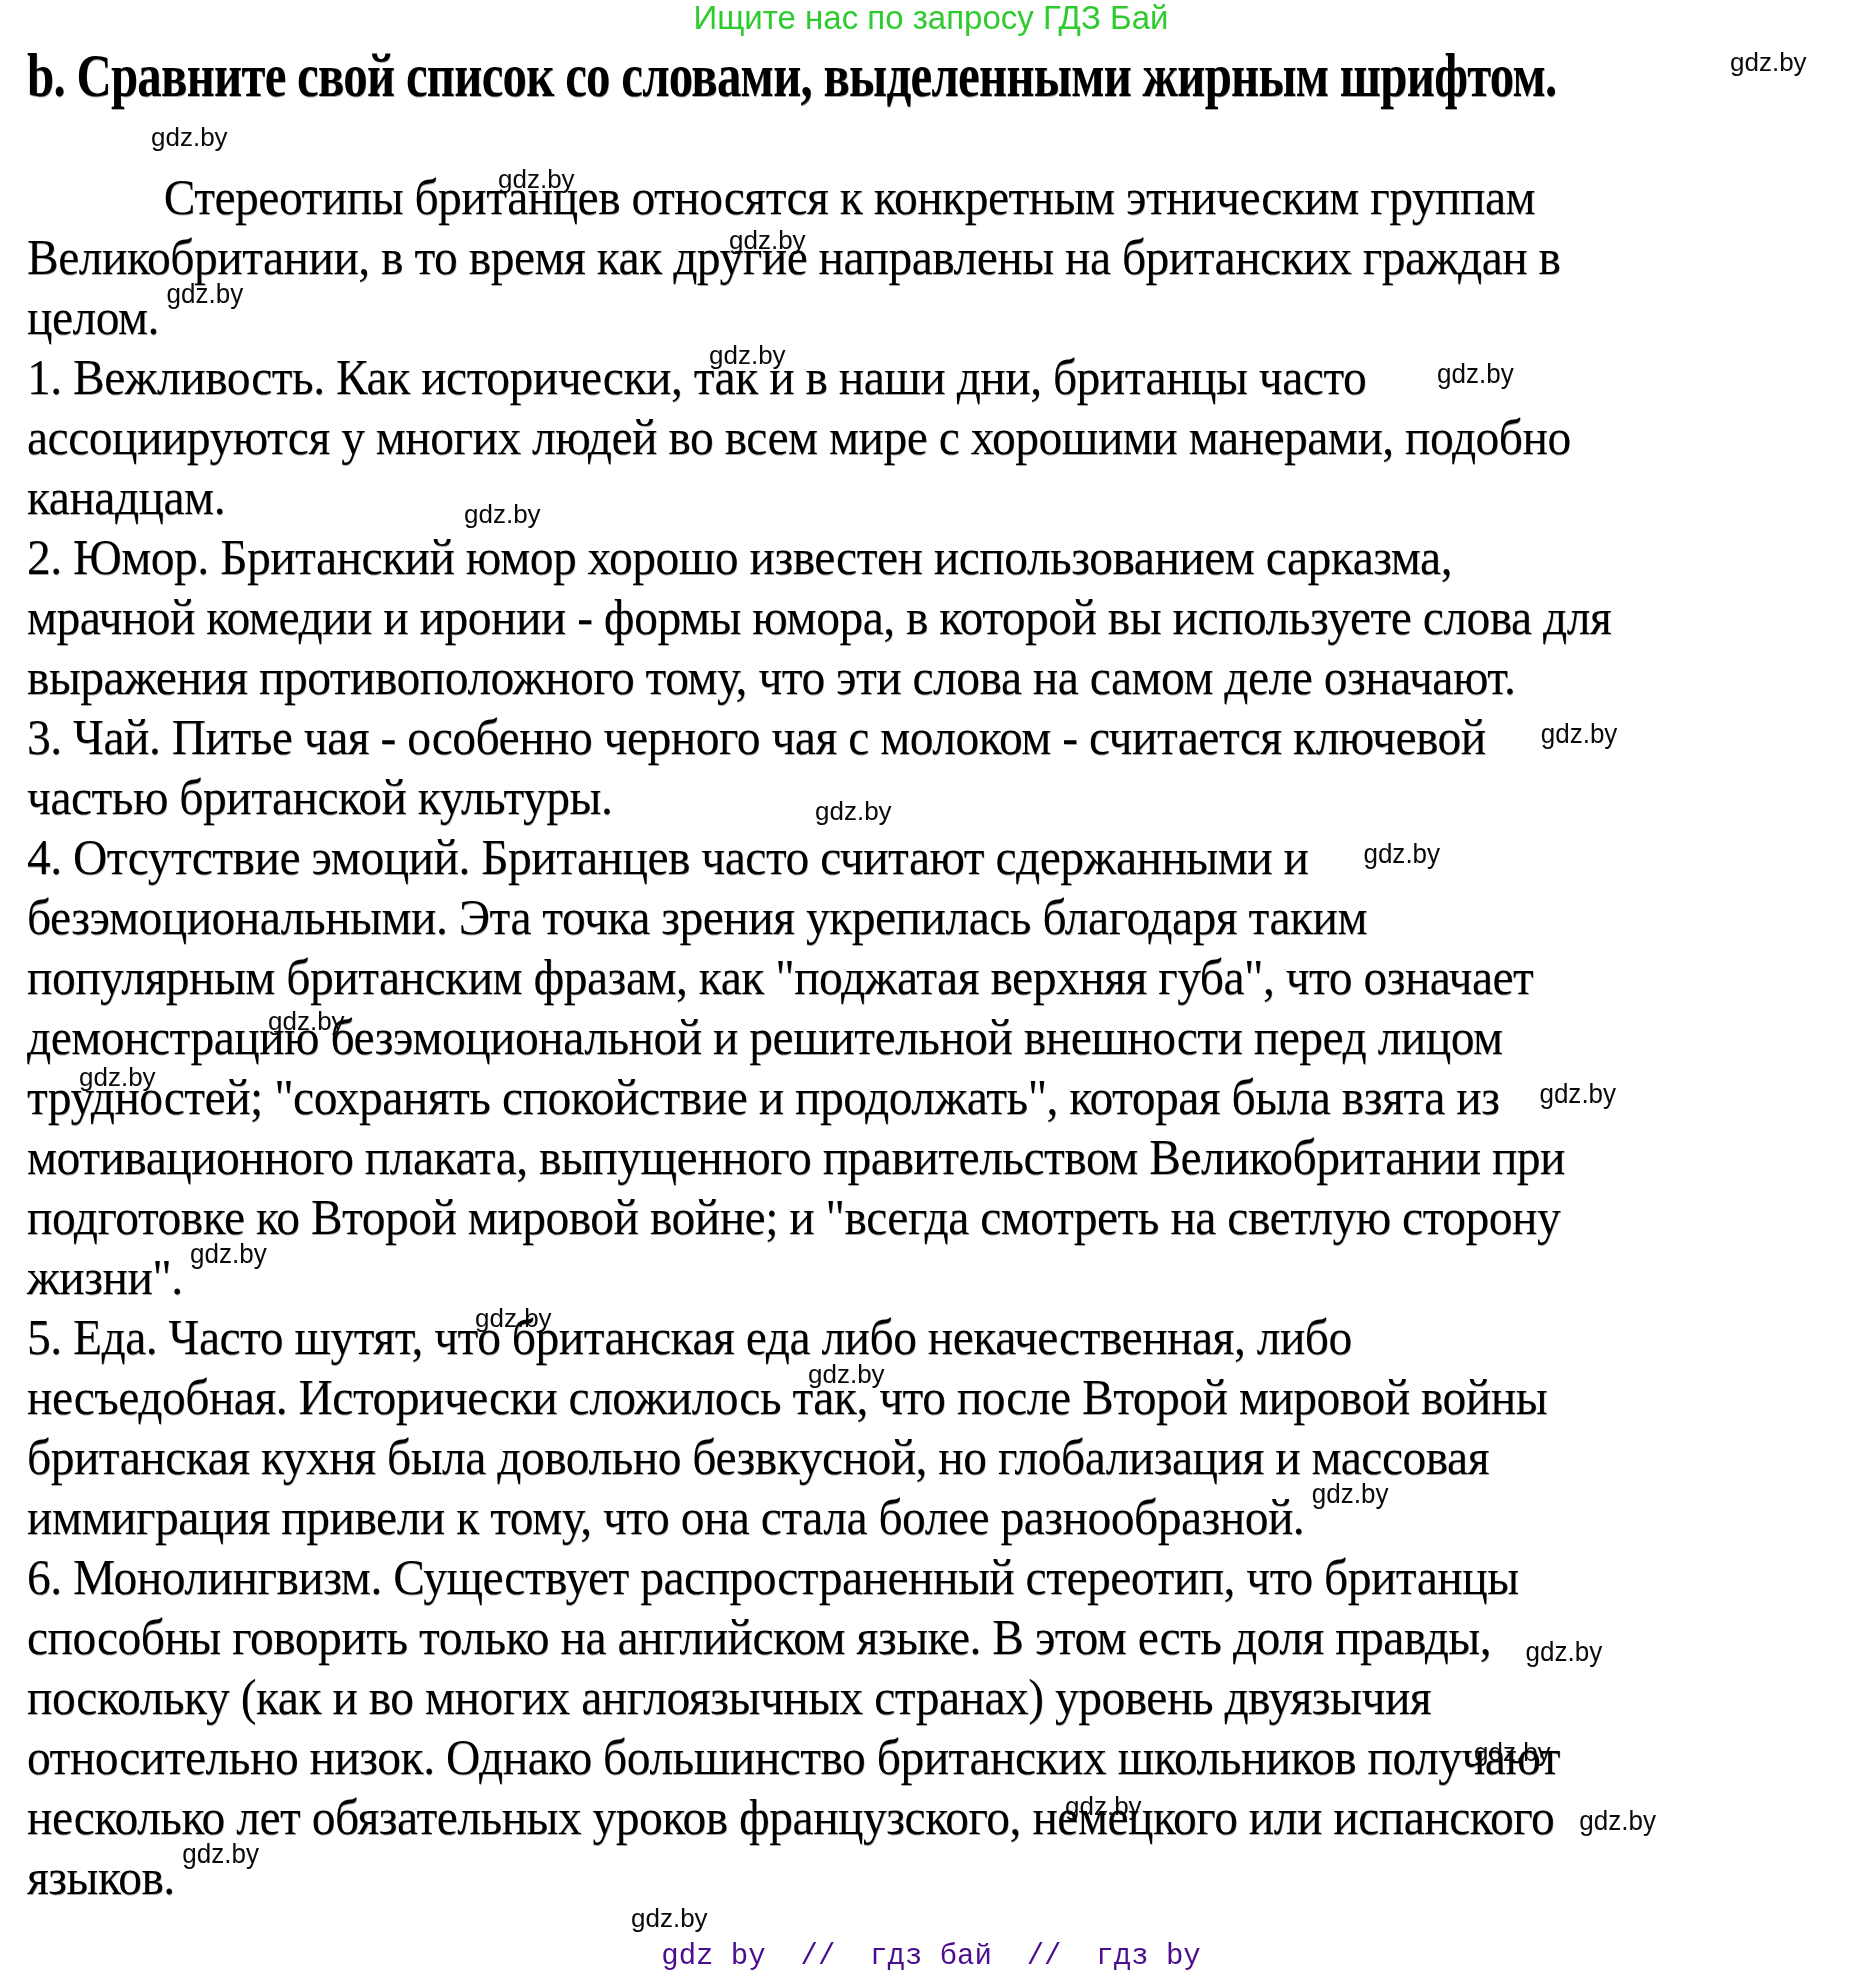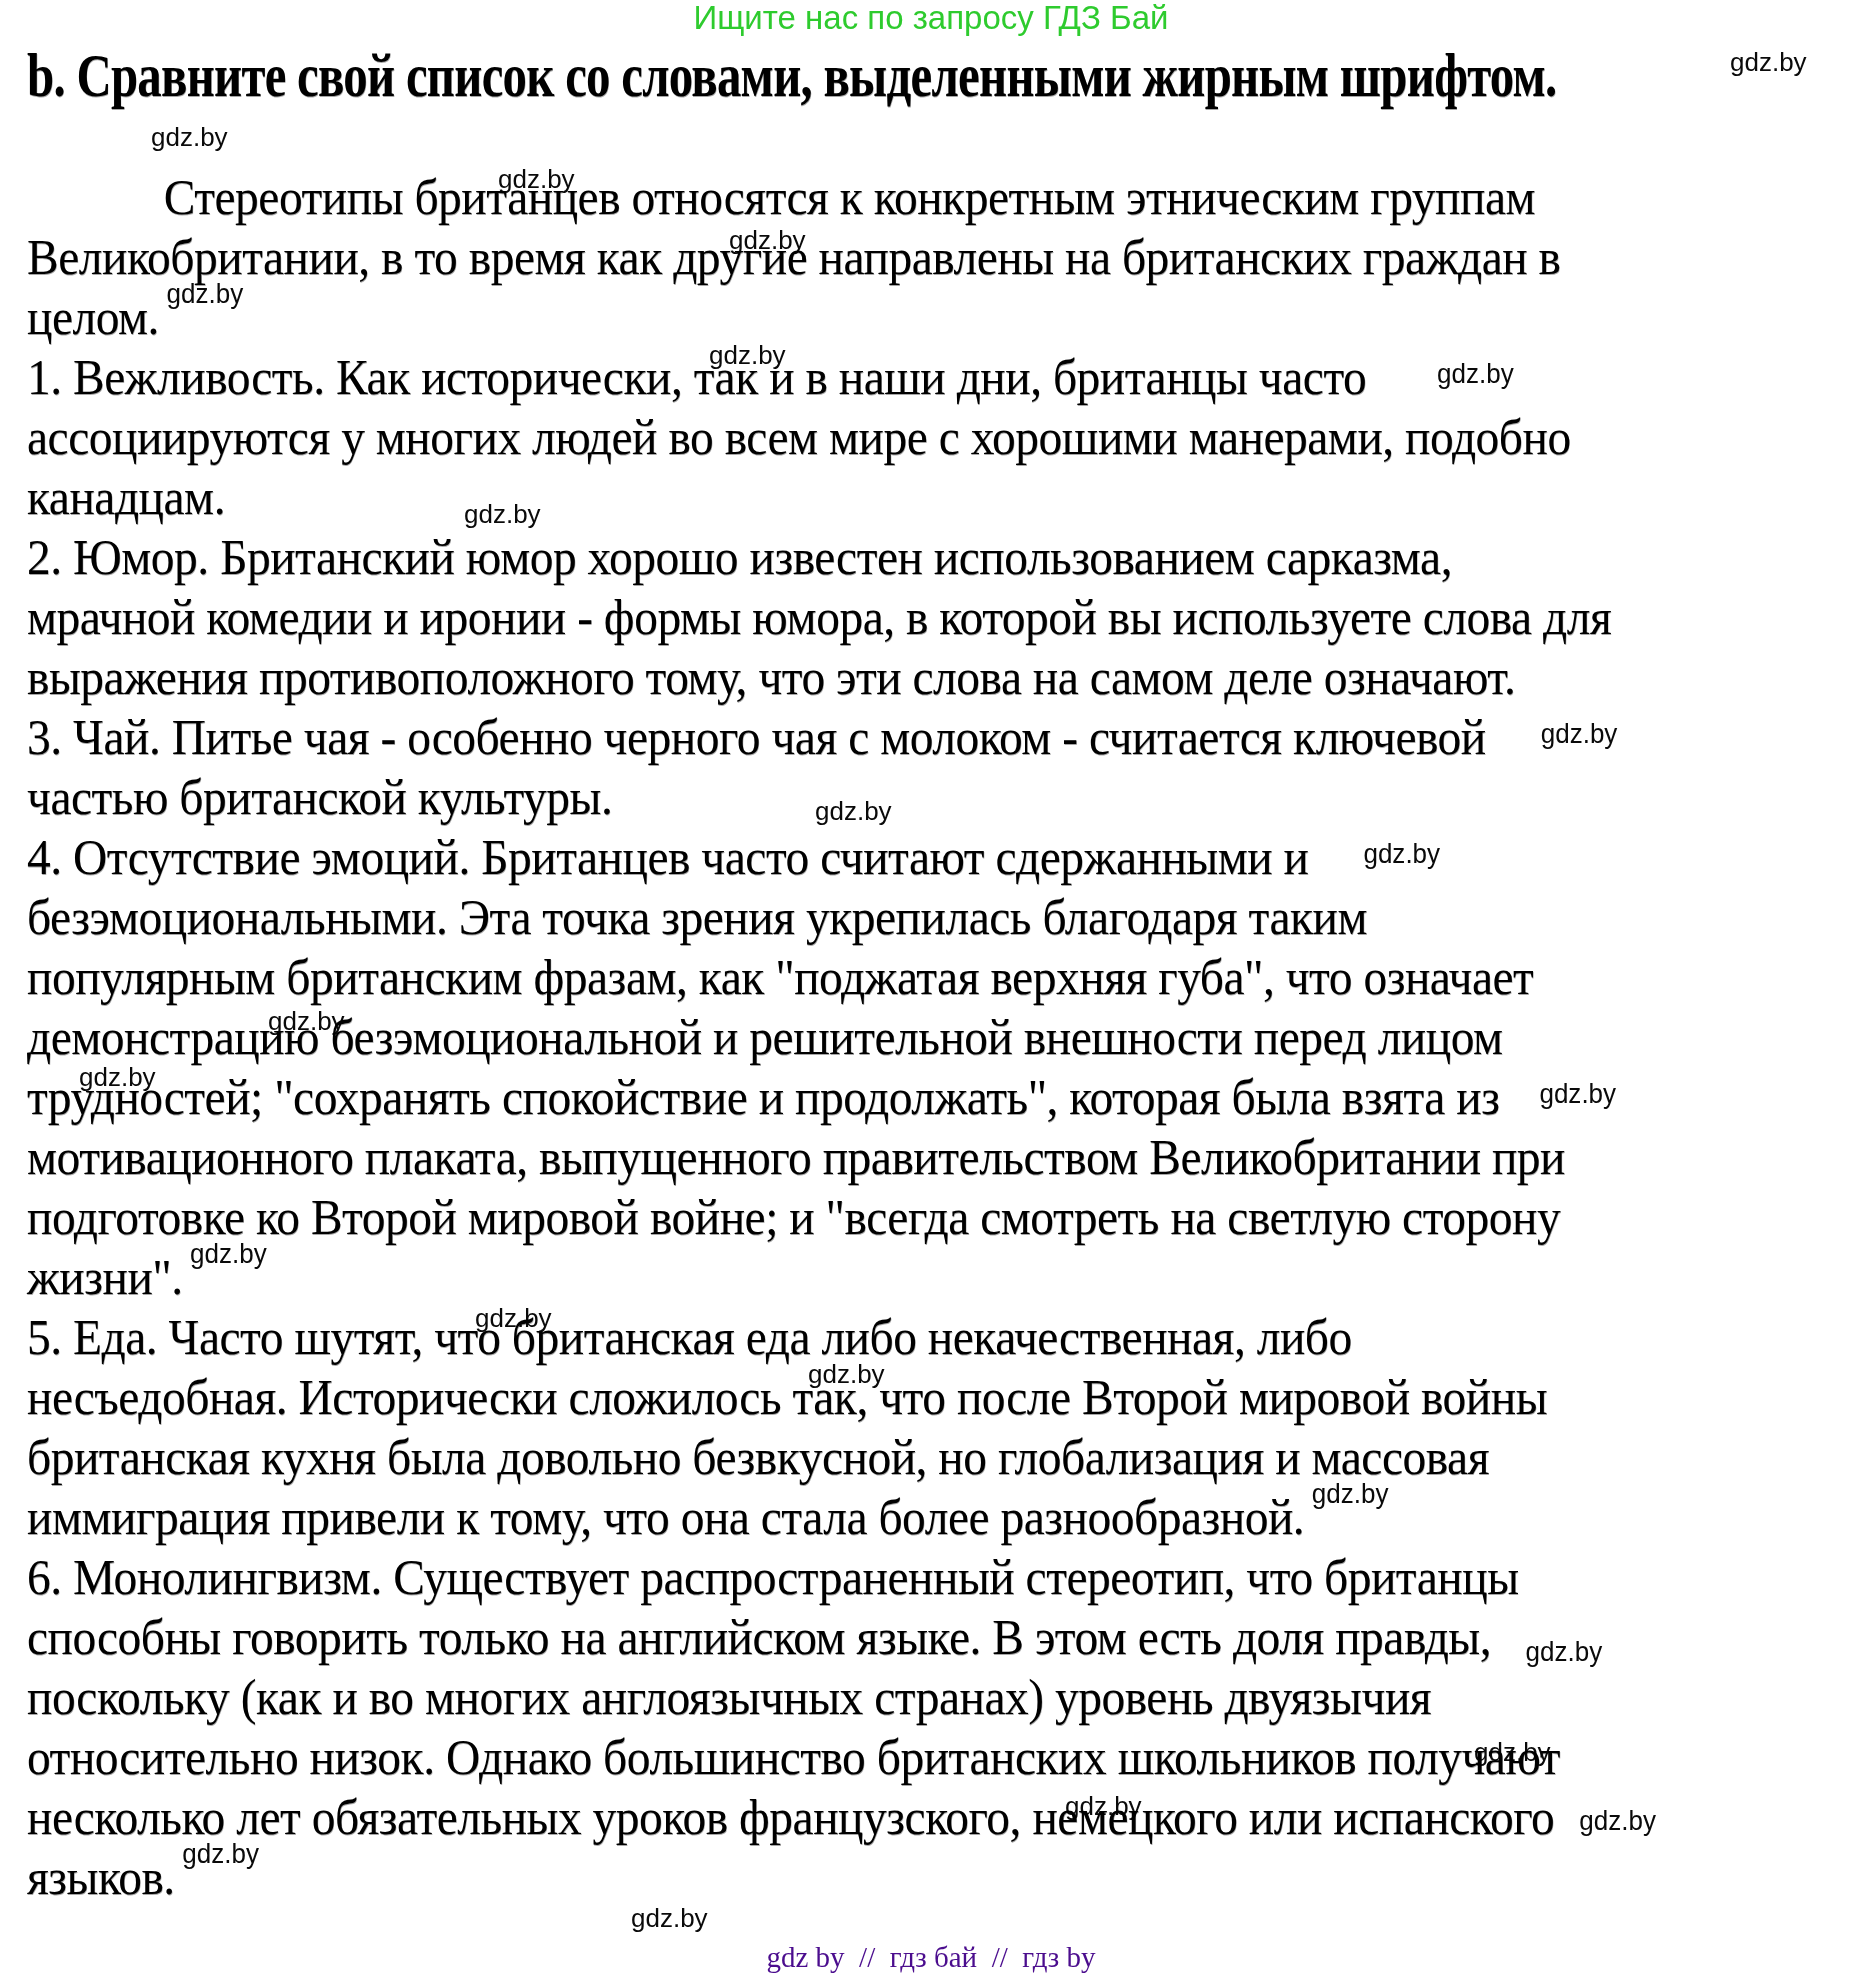--- a/index.html
+++ b/index.html
@@ -53,21 +53,21 @@
   .wm.mid{top:-10.8px;}
   .wm.low{top:7.2px;}
   .wm.flat{top:-3.6px;}
   .ml84{margin-left:76px;} .ml65{margin-left:59px;} .ml48{margin-left:43px;}
   .ml41{margin-left:37px;} .ml30{margin-left:27px;} .ml13{margin-left:11.7px;}
   .ml11{margin-left:10px;}
   .wm.float{position:absolute;white-space:nowrap;}
   .footer{
     position:absolute;top:1939px;left:0;width:100%;
     text-align:center;
-    font-family:Liberation Serif, serif;
+    font-family:Liberation Mono, monospace;
     font-size:29px;line-height:36px;
     color:#4b0d8e;
     white-space:pre;
   }
 </style>
 </head>
 <body>
 
 <div id="page">
 

